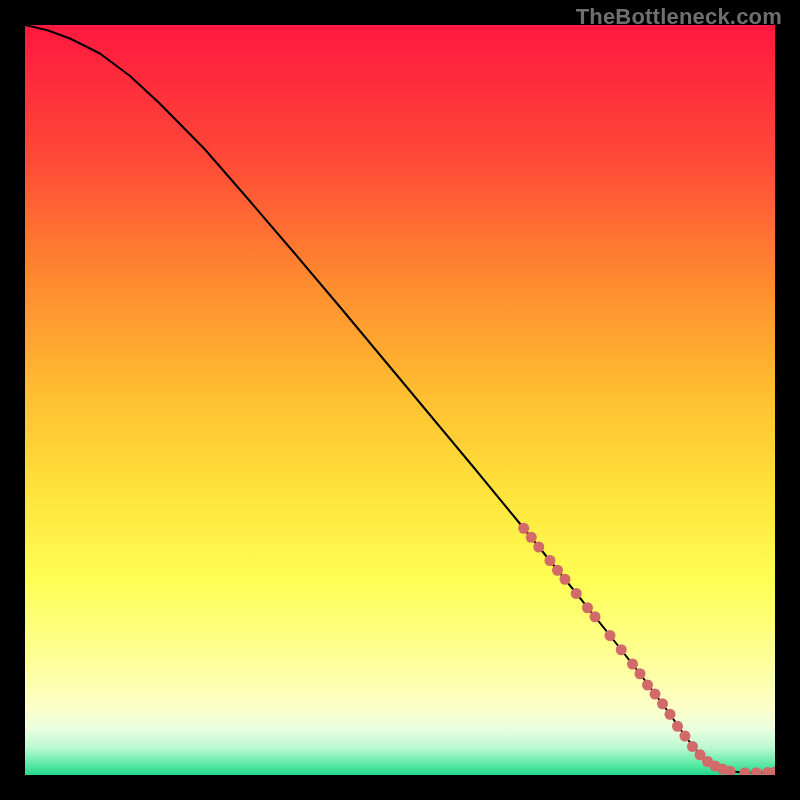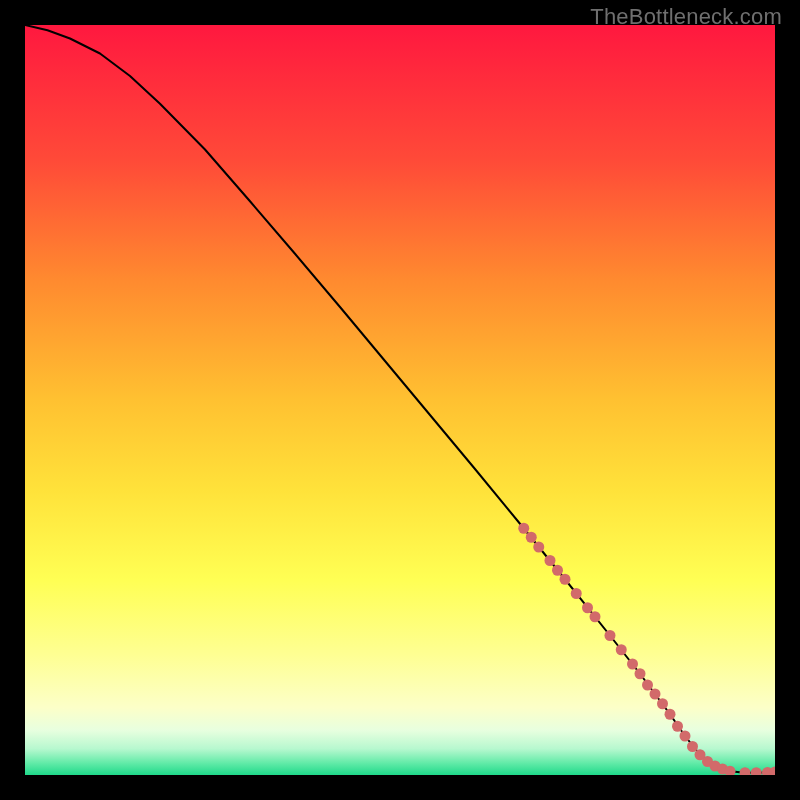--- a/index.html
+++ b/index.html
@@ -17,21 +17,21 @@
     height: 800px;
     background: #000000;
   }
   .watermark {
     position: absolute;
     top: 4px;
     right: 18px;
     color: #6f6f6f;
     font-size: 22px;
     letter-spacing: 0.2px;
-    font-weight: 400;
+    font-weight: 700;
     user-select: none;
   }
   .plot {
     position: absolute;
     left: 25px;
     top: 25px;
     width: 750px;
     height: 750px;
   }
   svg {

